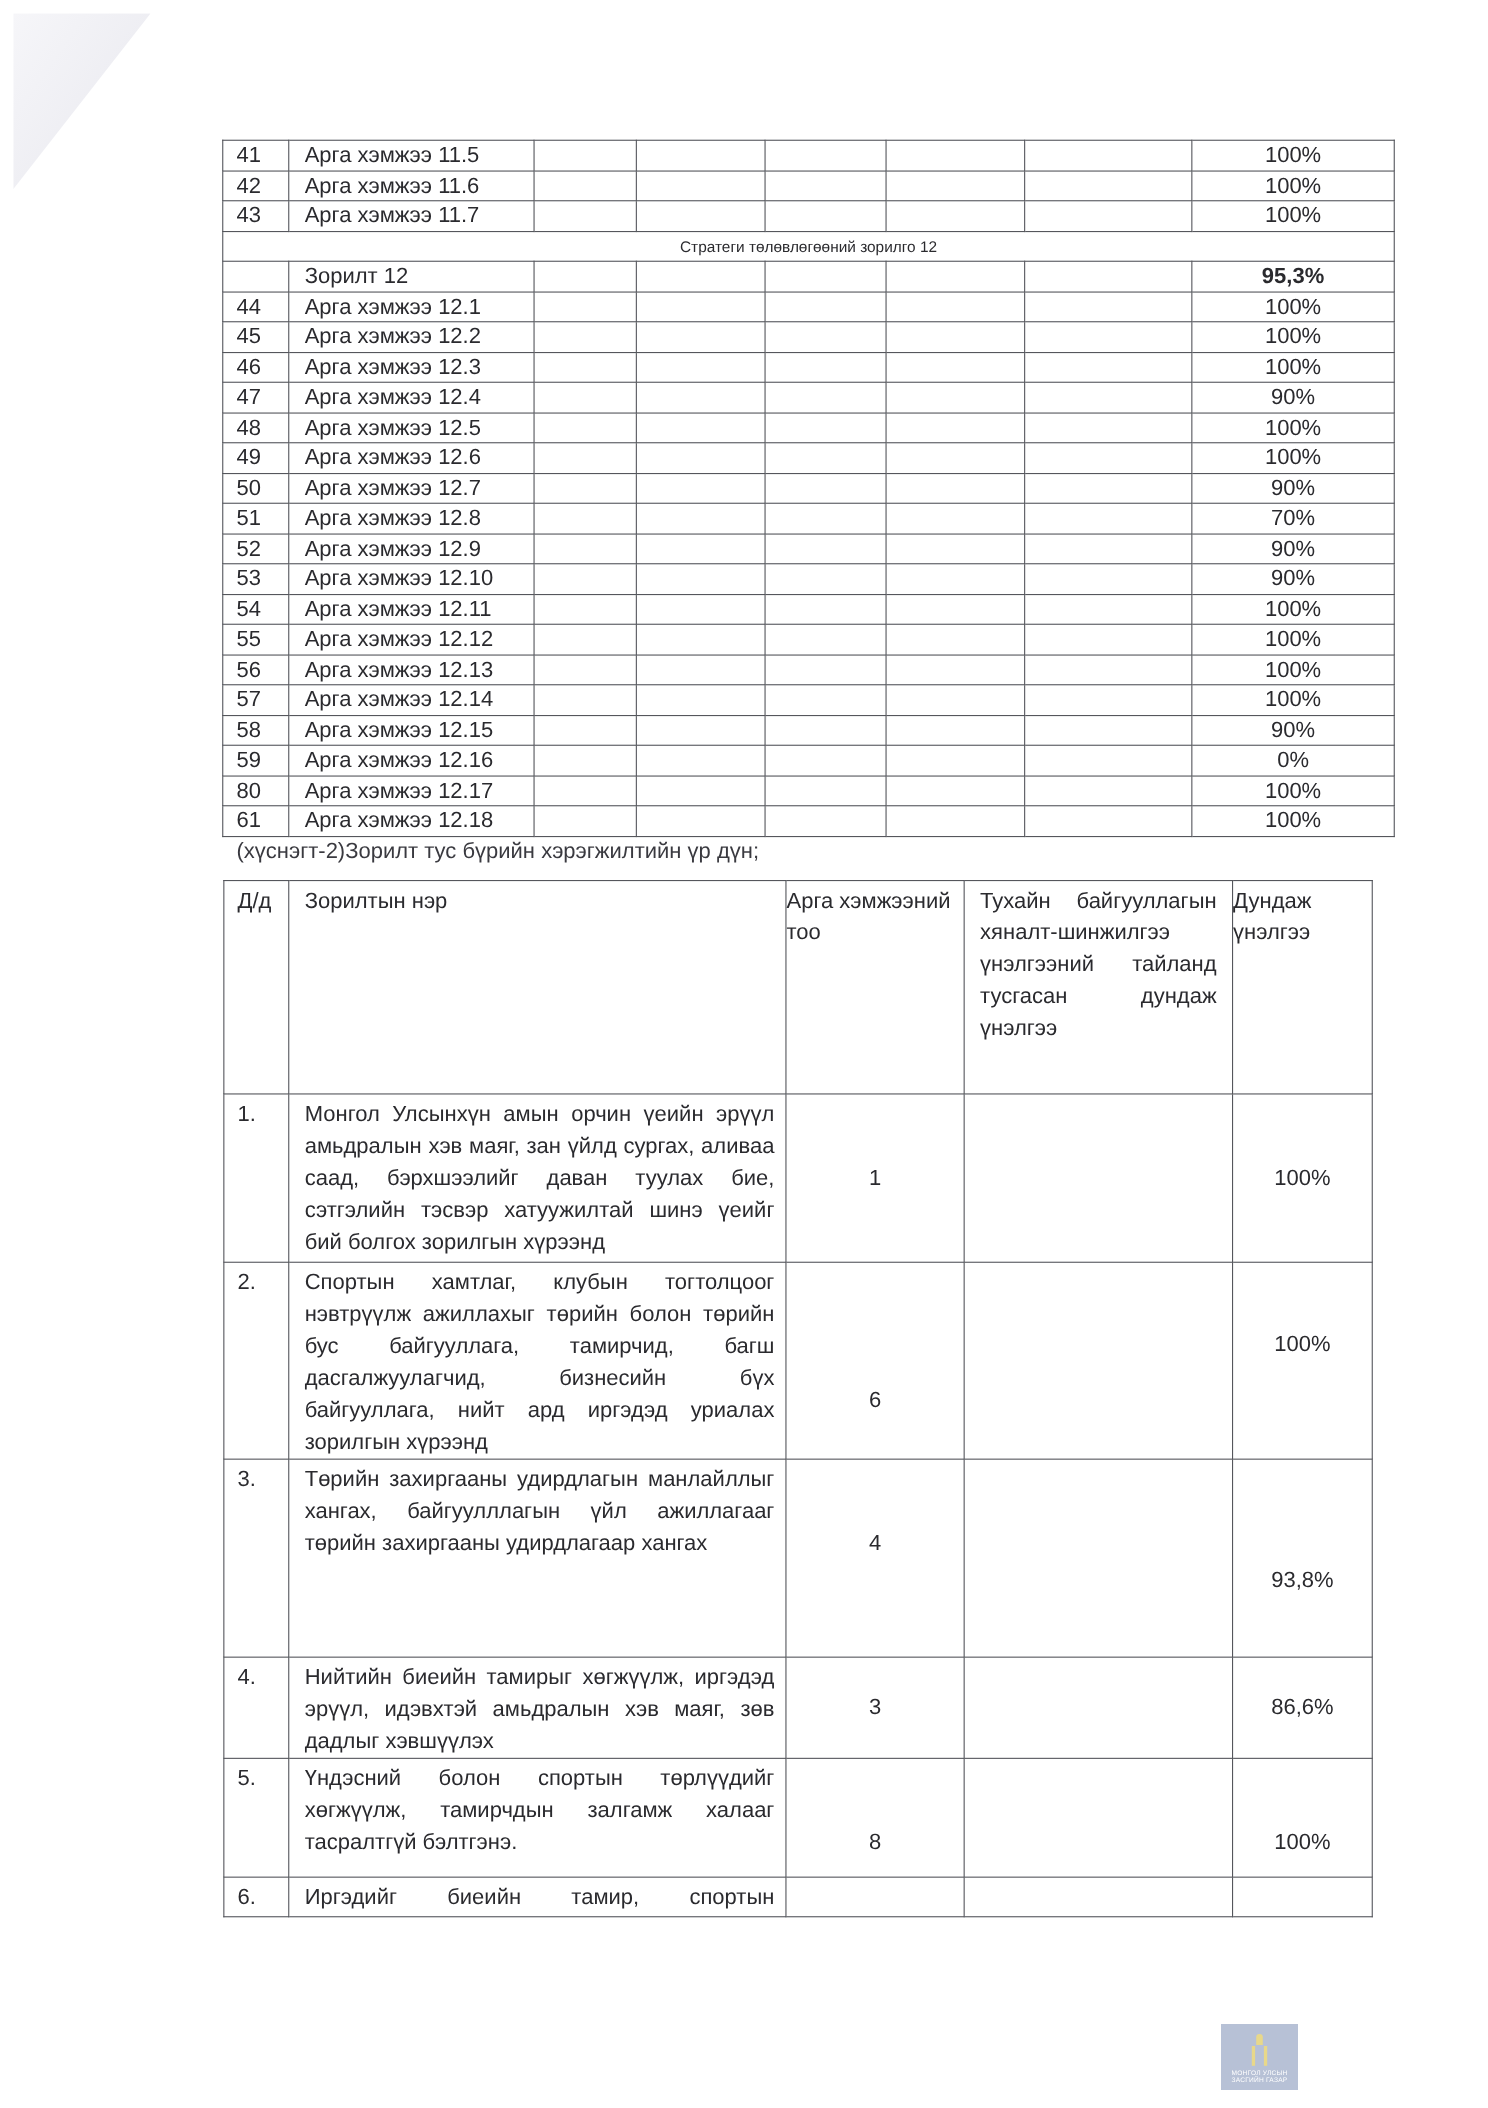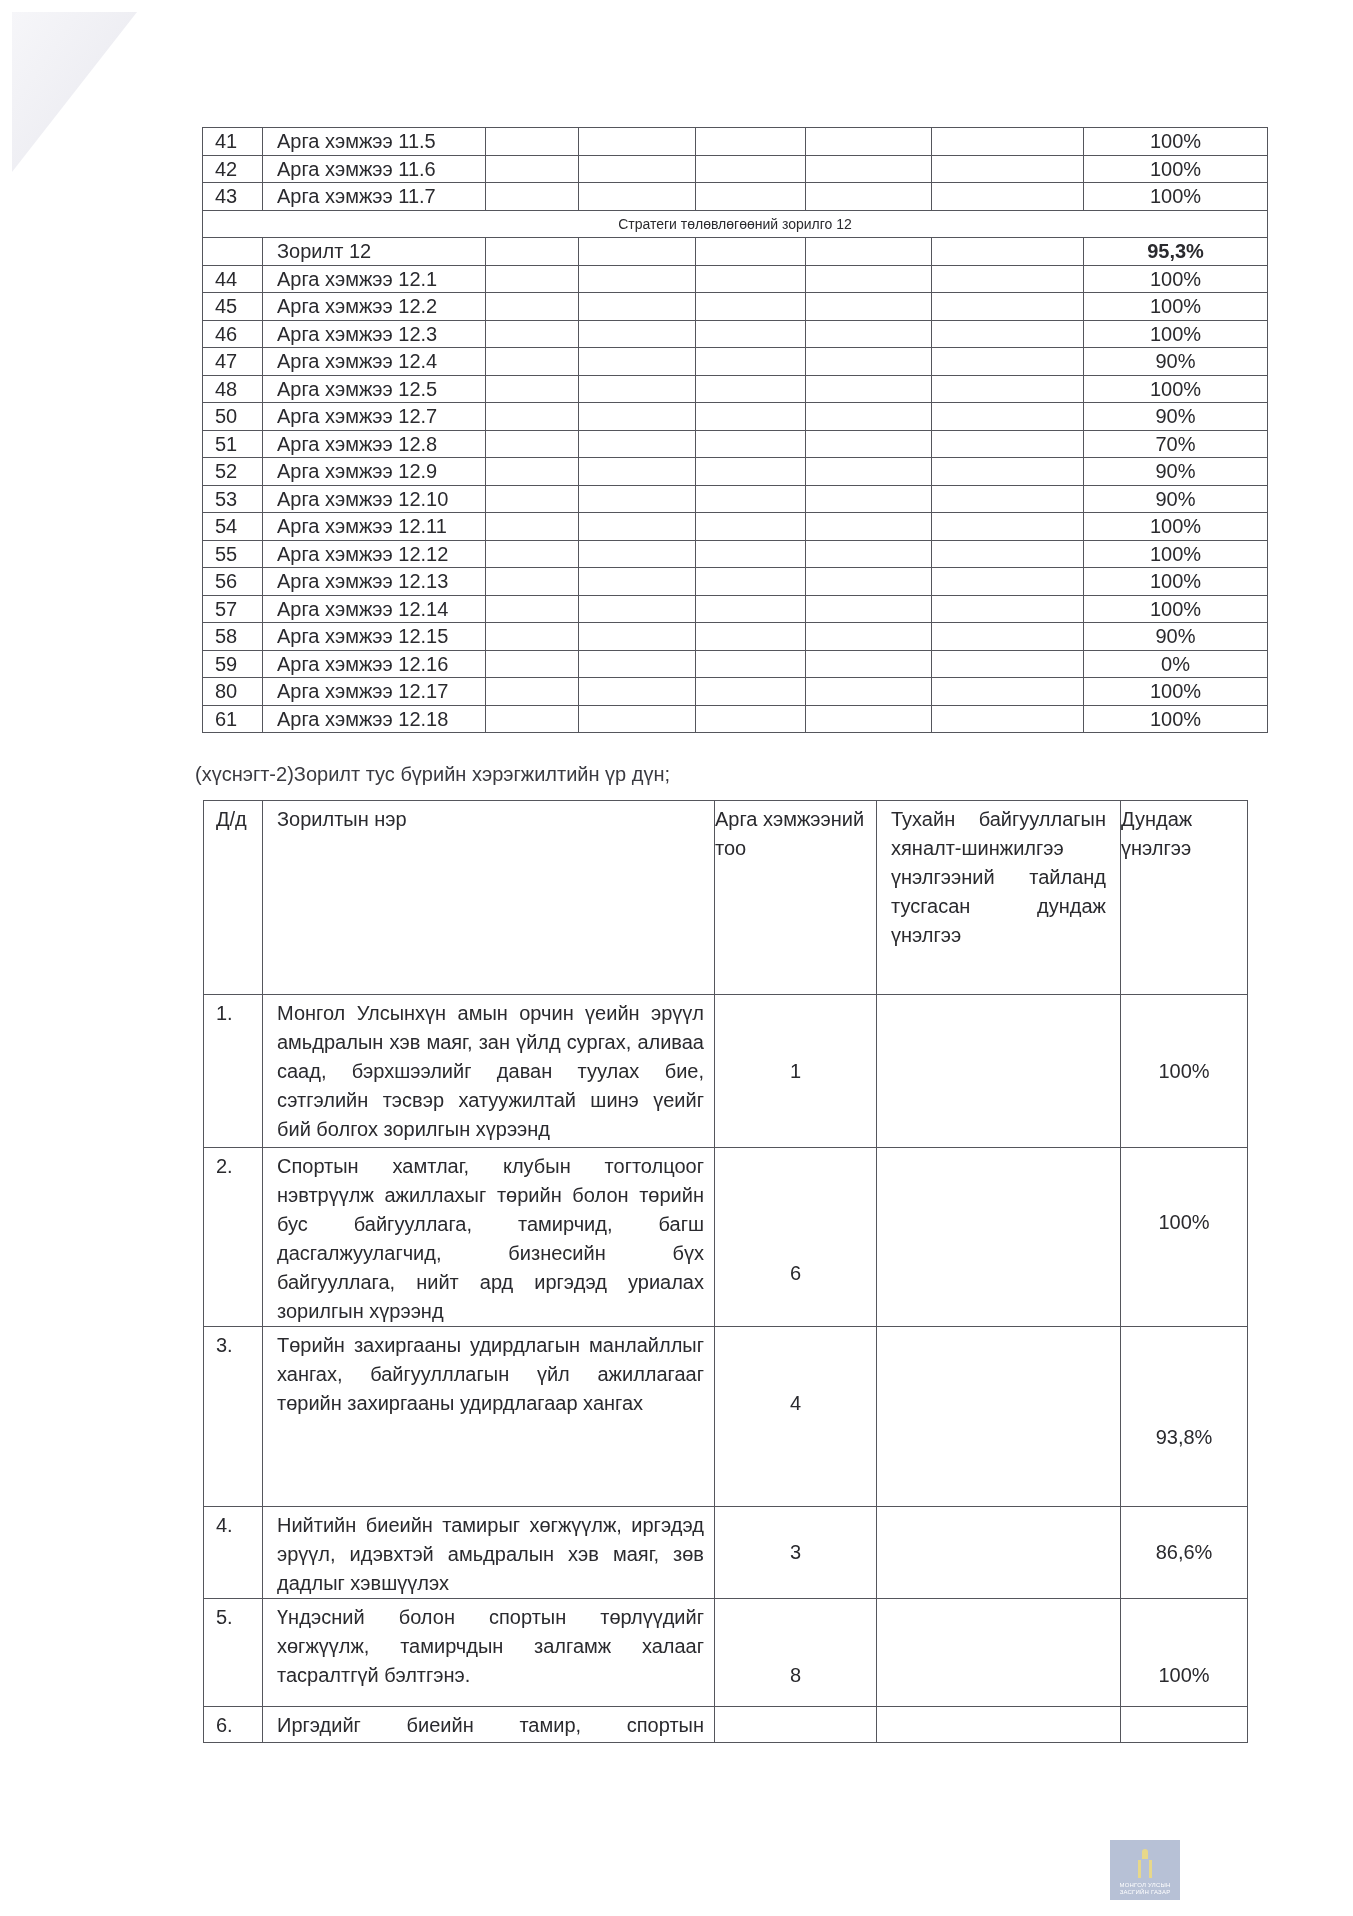--- a/index.html
+++ b/index.html
@@ -17,21 +17,21 @@
   table { border-collapse: collapse; position: absolute; table-layout: fixed; }
   td, th { border: 1.3px solid #55565c; padding: 0; font-weight: normal; }
   #t1 { left: 202px; top: 127px; width: 1065px; }
   #t1 td { height: 26.5px; font-size: 20px; line-height: 24px; vertical-align: middle; }
   #t1 td.num { padding-left: 12px; }
   #t1 td.name { padding-left: 14px; }
   #t1 td.pct { text-align: center; }
   #t1 td.span-title { text-align: center; font-size: 14px; }
   #t1 td.bold { font-weight: bold; }
   .caption {
-    position: absolute; left: 195px; top: 763px; font-size: 20px; color: #3a3a40;
+    position: absolute; left: 215px; top: 763px; font-size: 20px; color: #3a3a40;
   }
   #t2 { left: 203px; top: 800px; width: 1044px; }
   #t2 td { font-size: 20px; line-height: 29px; vertical-align: top; }
   #t2 td.idx { padding: 4px 0 0 12px; }
   #t2 td.goal { padding: 4px 10px 0 14px; text-align: justify; }
   #t2 td.count { text-align: center; vertical-align: middle; }
   #t2 td.blank { }
   #t2 td.avg { text-align: center; vertical-align: middle; }
   #t2 .hdr td { vertical-align: top; padding-top: 4px; }
   #t2 .hdr td.h-count { text-align: left; }
@@ -150,20 +150,30 @@
         <td class="num">48</td>
         <td class="name">Арга хэмжээ 12.5</td>
         <td></td>
         <td></td>
         <td></td>
         <td></td>
         <td></td>
         <td class="pct">100%</td>
       </tr>
     <tr>
+        <td class="num">49</td>
+        <td class="name">Арга хэмжээ 12.6</td>
+        <td></td>
+        <td></td>
+        <td></td>
+        <td></td>
+        <td></td>
+        <td class="pct">100%</td>
+      </tr>
+    <tr>
         <td class="num">50</td>
         <td class="name">Арга хэмжээ 12.7</td>
         <td></td>
         <td></td>
         <td></td>
         <td></td>
         <td></td>
         <td class="pct">90%</td>
       </tr>
     <tr>

